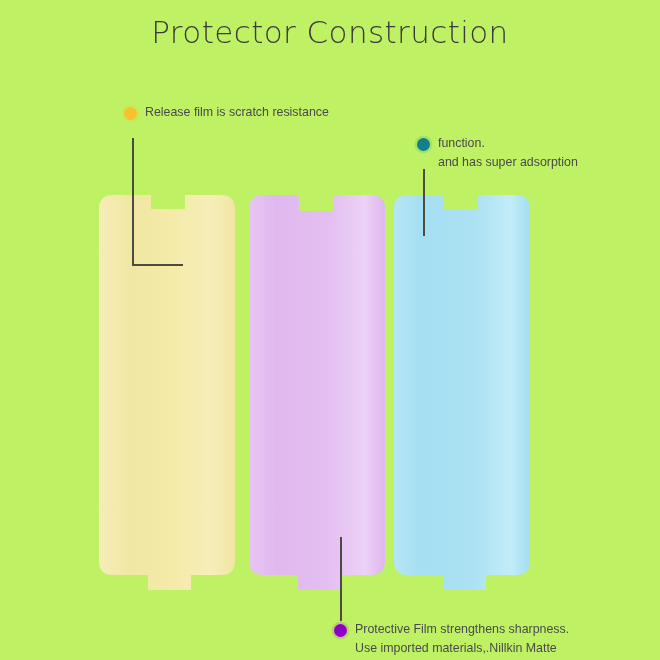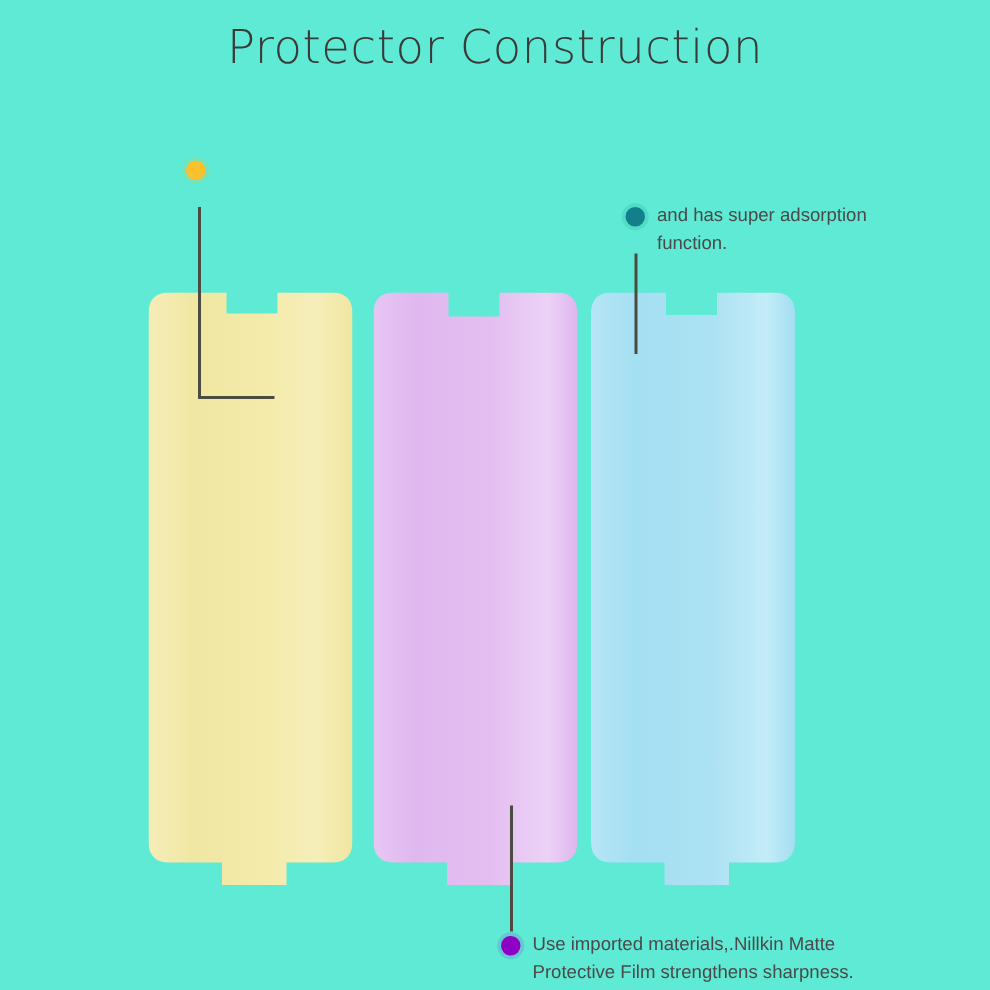--- a/index.html
+++ b/index.html
@@ -10,21 +10,21 @@
     width: 660px;
     height: 660px;
     background: #ebebeb;
     font-family: "Liberation Sans", sans-serif;
     overflow: hidden;
   }
   #stage {
     position: relative;
     width: 660px;
     height: 660px;
-    background: #5eead4;
+    background: #bef264;
   }
 
   
   #page-title {
     position: absolute;
     left: 0;
     top: 14px;
     width: 660px;
     text-align: center;
     font-size: 31px;
@@ -179,32 +179,33 @@
   </div>
 
   <div class="leader v" id="leader-yellow-v"></div>
   <div class="leader h" id="leader-yellow-h"></div>
   <div class="leader v" id="leader-teal-v"></div>
   <div class="leader v" id="leader-purple-v"></div>
 
   <div class="annotation" id="ann-yellow">
     <span class="ann-dot"></span>
     <div class="ann-text">
+      <div>Release film is scratch resistance</div>
     </div>
   </div>
 
   <div class="annotation" id="ann-teal">
     <span class="ann-dot"></span>
     <div class="ann-text">
+      <div>function.</div>
       <div>and has super adsorption</div>
-      <div>function.</div>
     </div>
   </div>
 
   <div class="annotation" id="ann-purple">
     <span class="ann-dot"></span>
     <div class="ann-text">
+      <div>Protective Film strengthens sharpness.</div>
       <div>Use imported materials,.Nillkin Matte</div>
-      <div>Protective Film strengthens sharpness.</div>
     </div>
   </div>
 
 </div>
 
 </body></html>

